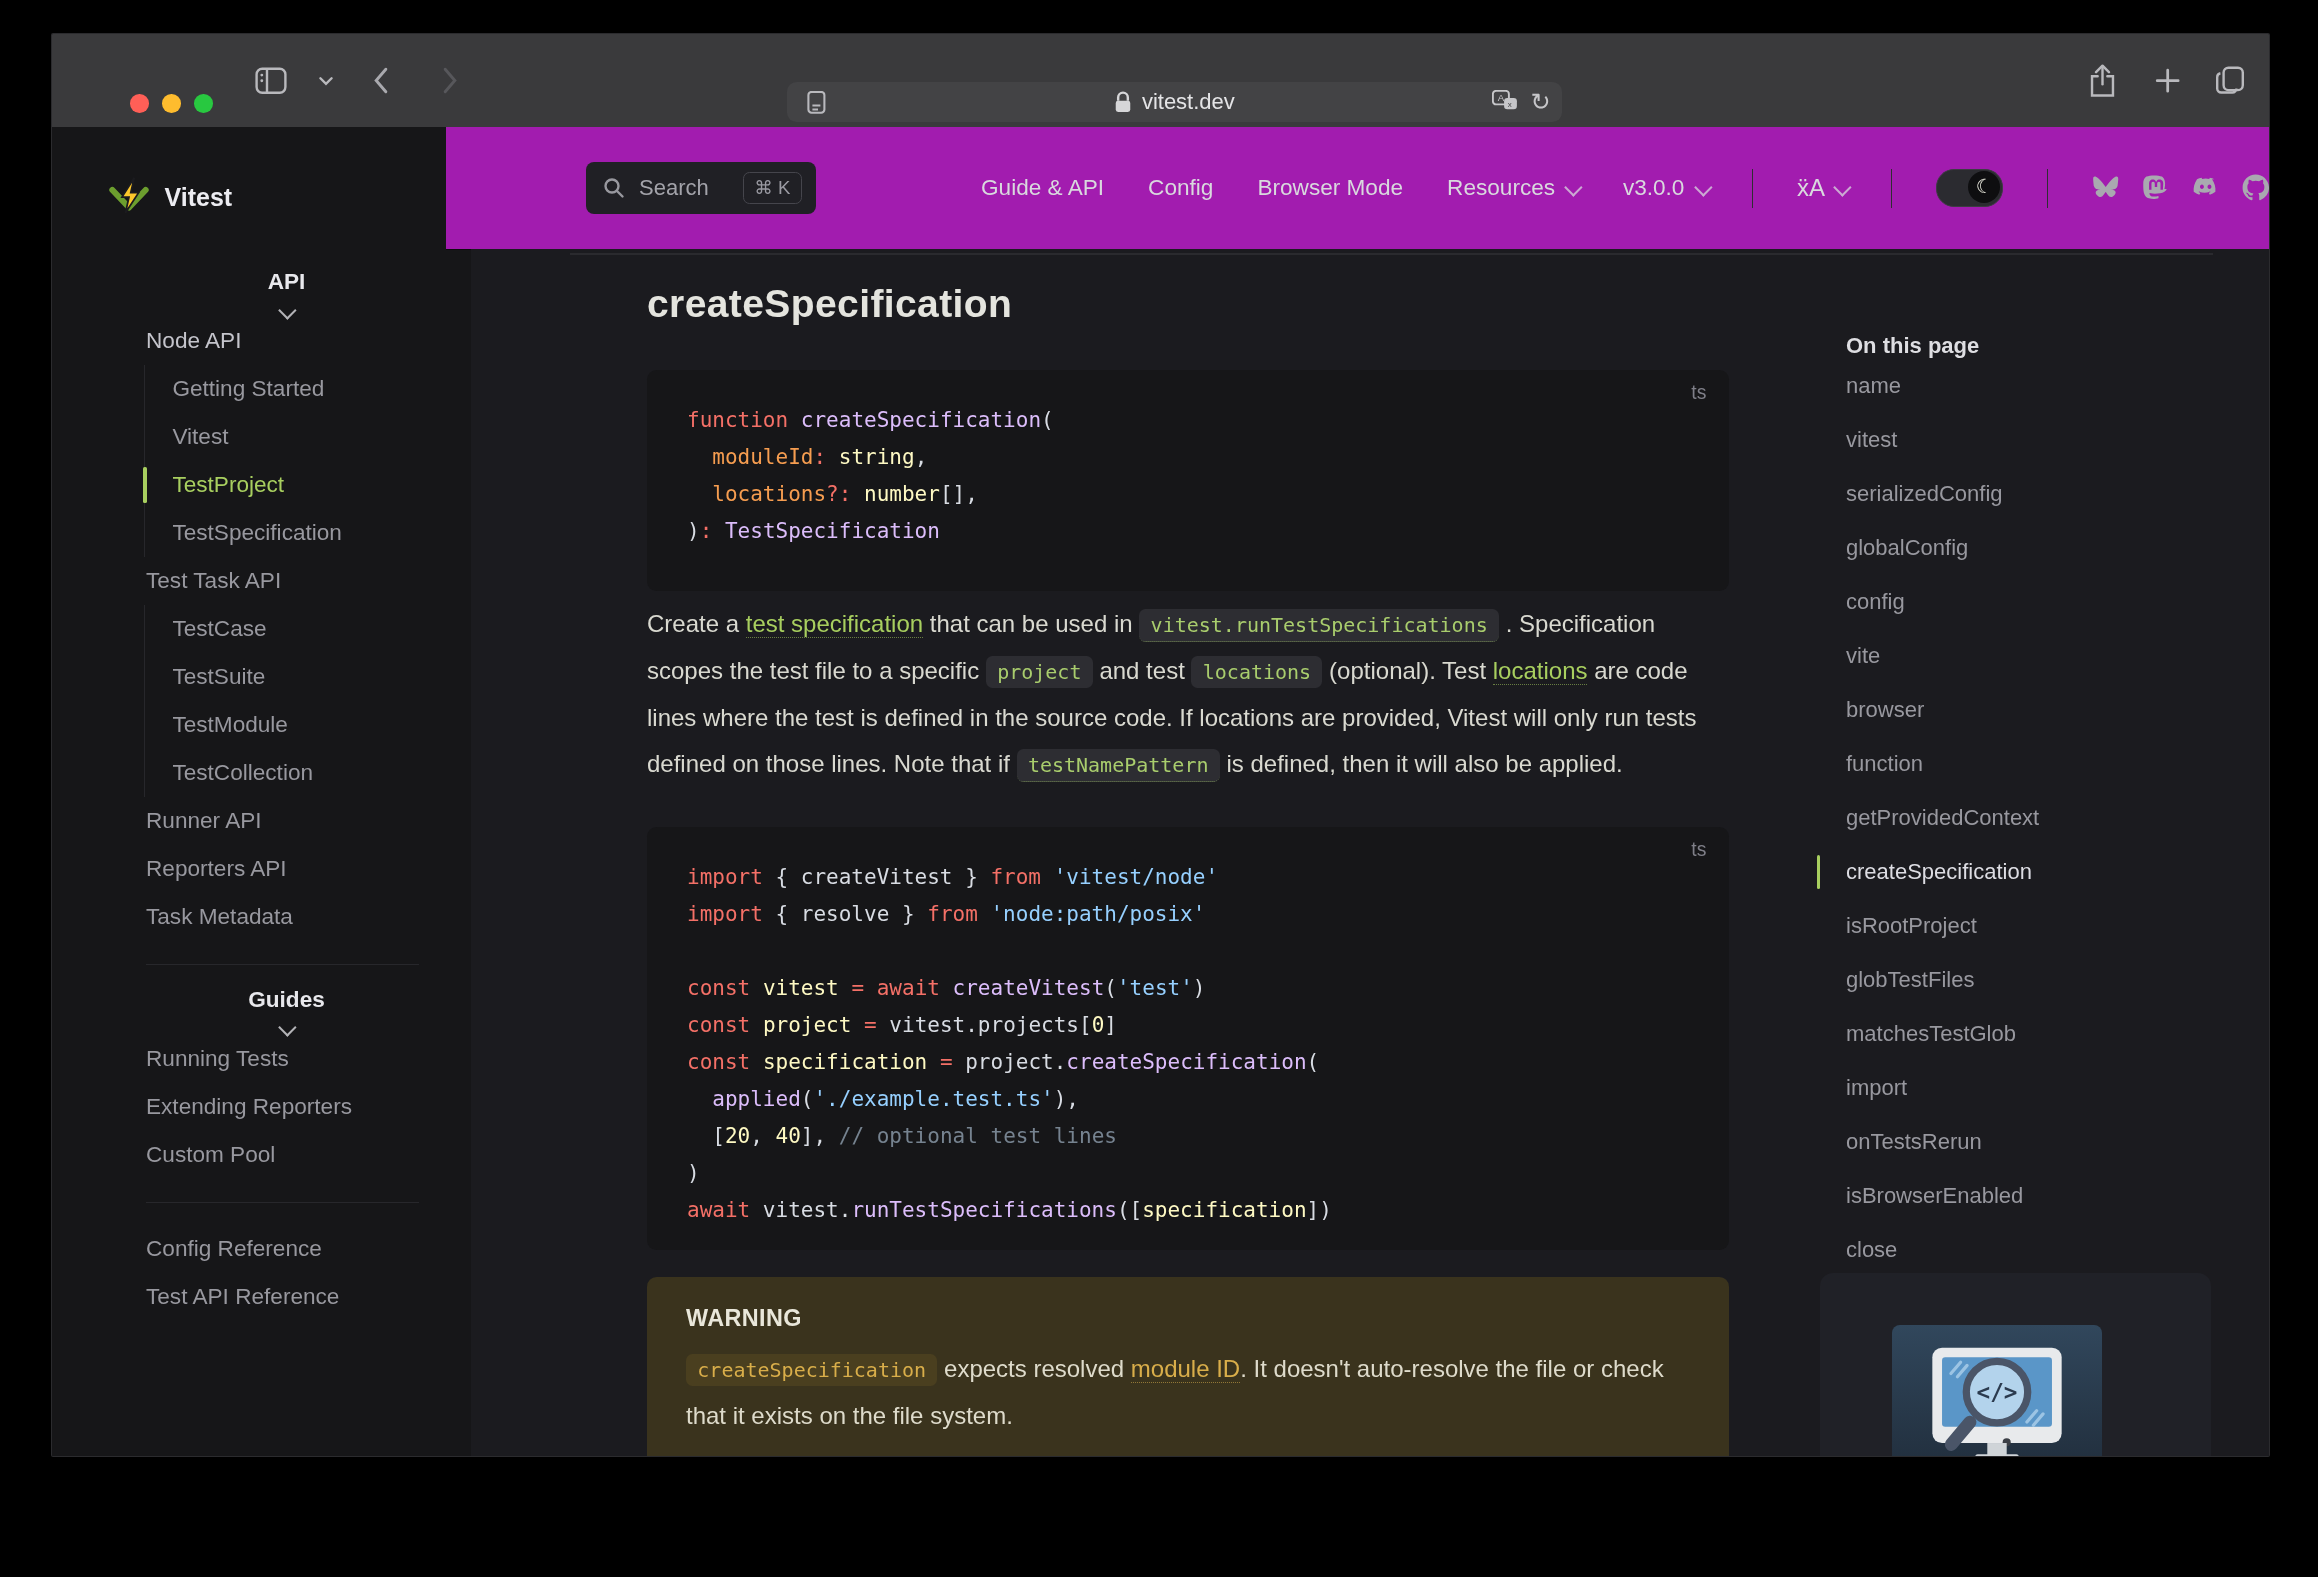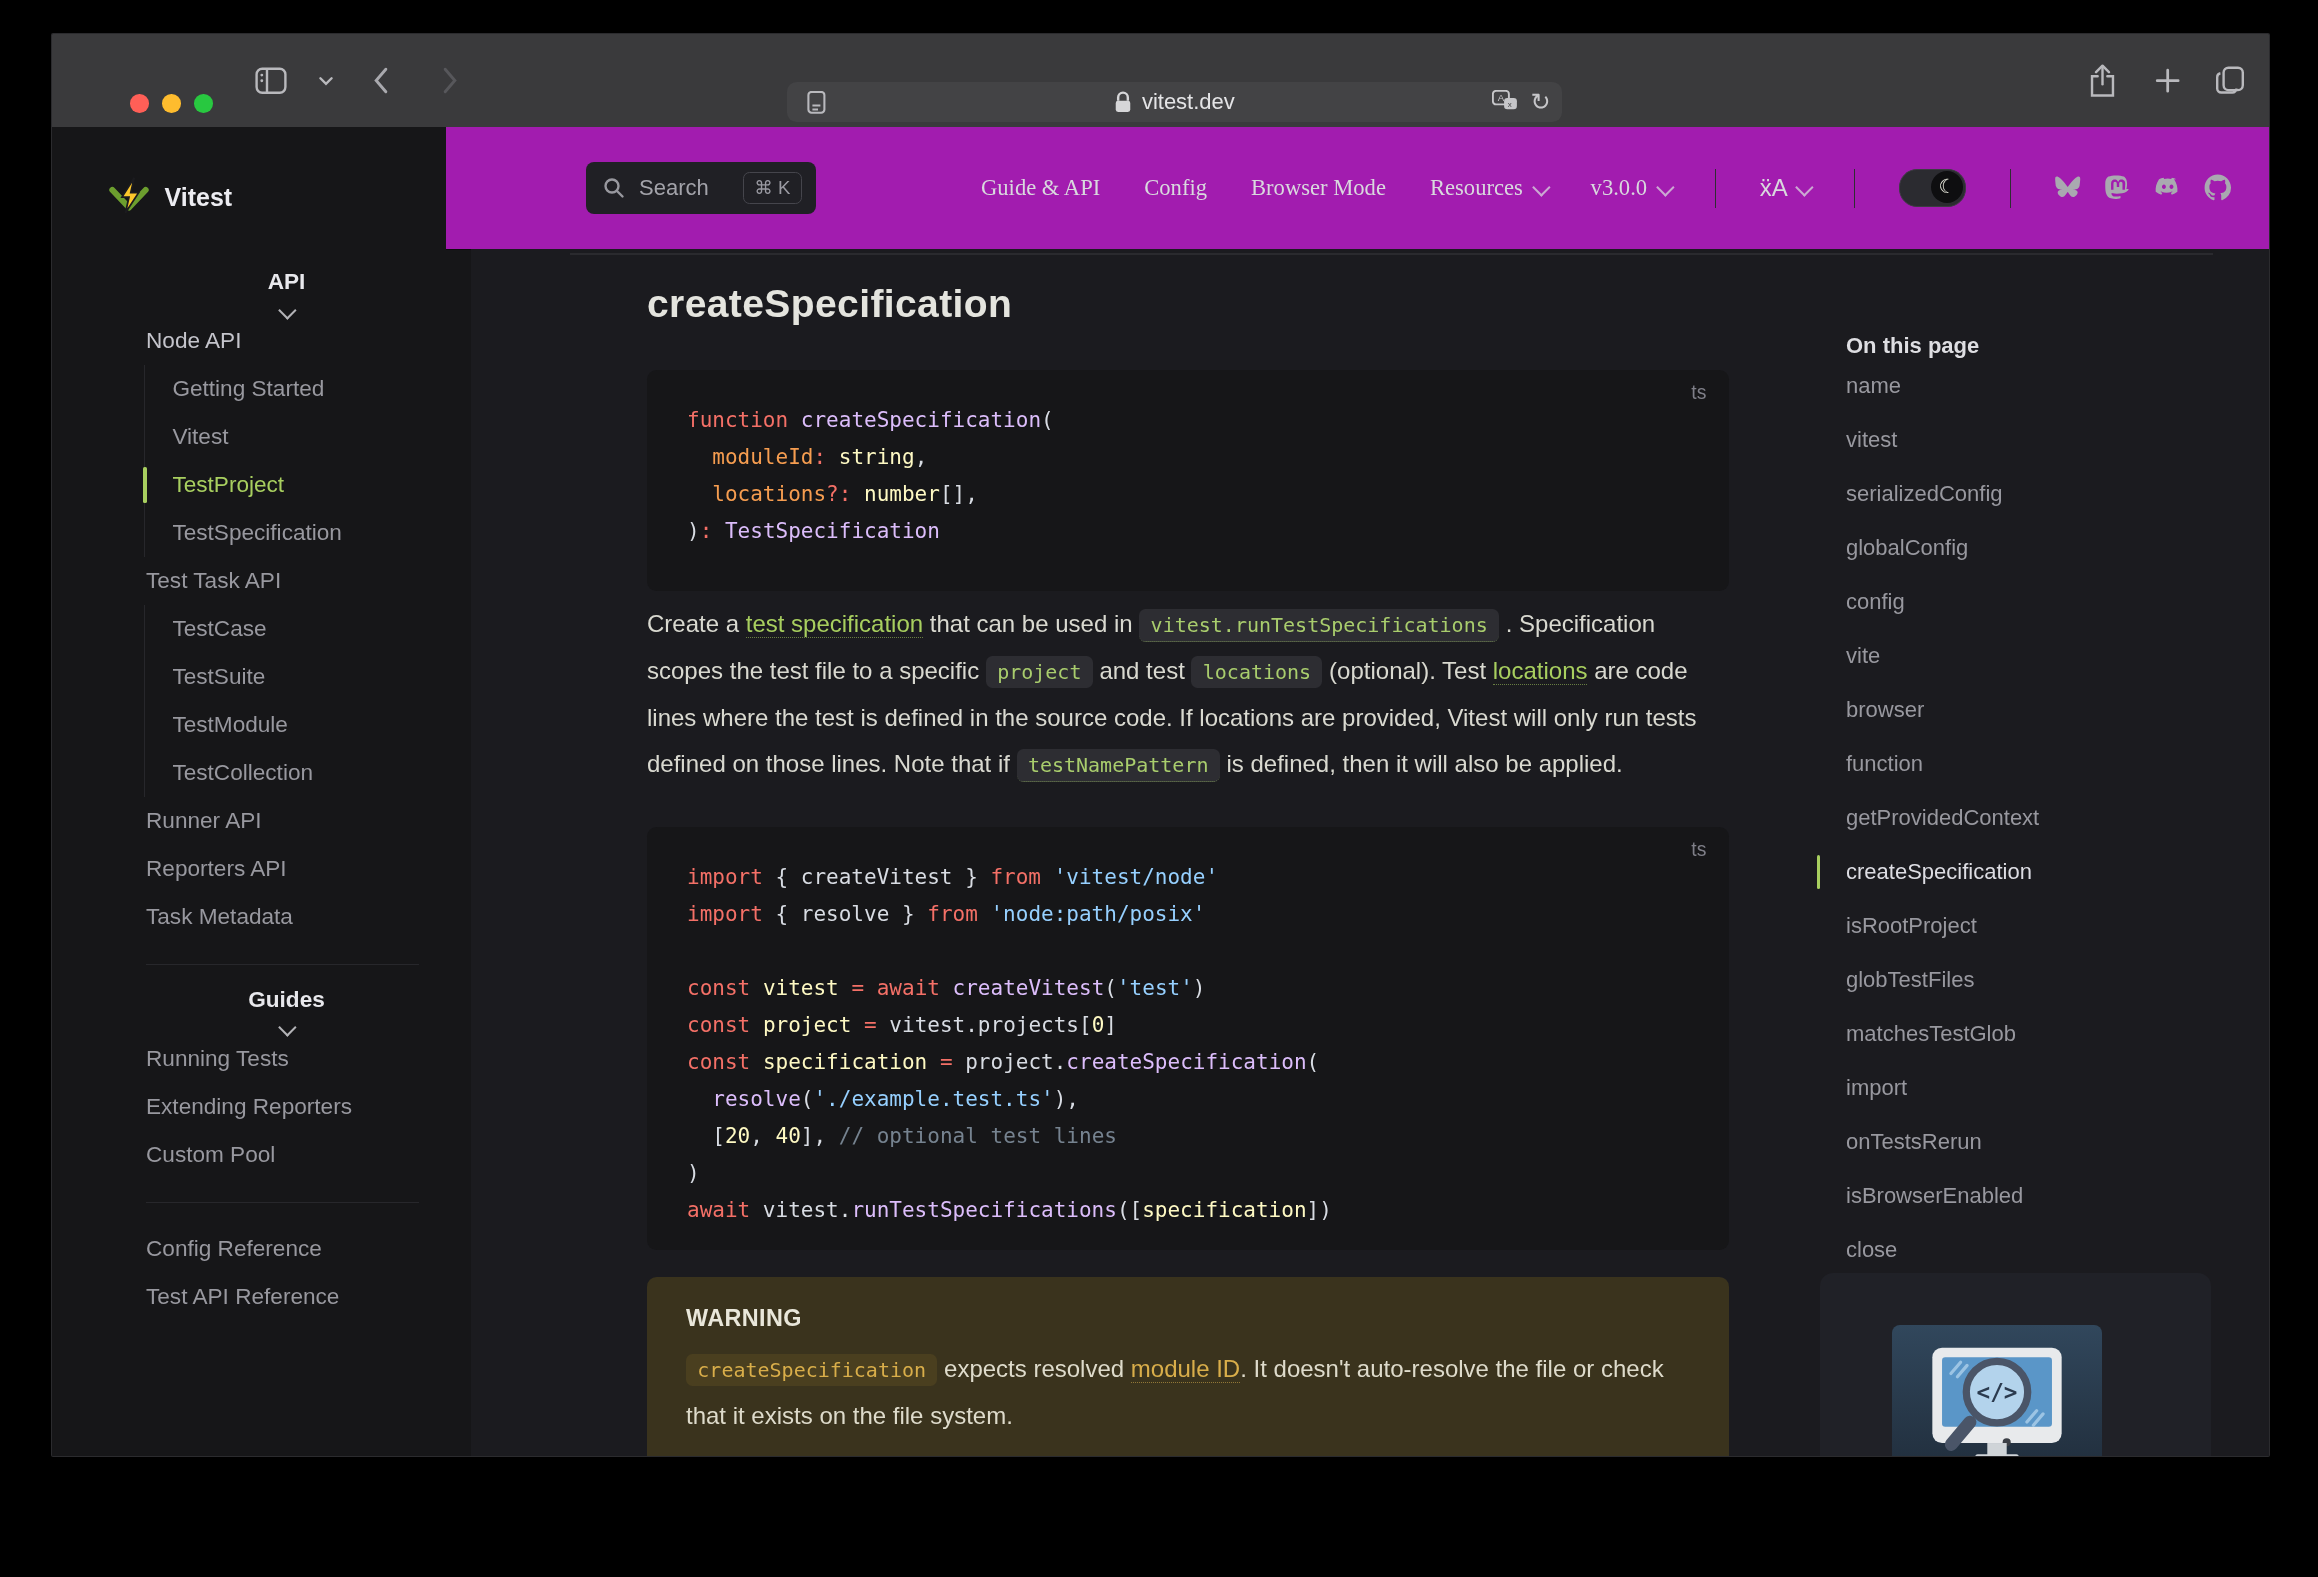--- a/index.html
+++ b/index.html
@@ -45,21 +45,21 @@
           background:#a8cf5f;border-radius:1.6px;}
   .sb-divider{height:0.8px;background:#27272b;margin:22.6px 52px 22.6px 94px;}
   .chev{width:10.5px;height:10.5px;border-right:2.4px solid currentColor;border-bottom:2.4px solid currentColor;
         transform:rotate(45deg) translateY(-1.6px);display:inline-block;opacity:.75;}
   
   .search{position:absolute;left:140px;top:35px;height:52px;border-radius:8px;background:#202025;
           display:flex;align-items:center;padding:0 14.5px 0 16px;gap:13px;cursor:pointer;}
   .search-label{font-size:22px;color:#a3a3aa;margin-right:21px;}
   .kbd{border:0.8px solid #45454c;border-radius:6.5px;padding:4px 10.5px;font-size:18.6px;color:#9a9aa2;}
   .nav-cluster{position:absolute;left:535px;top:0;height:100%;display:flex;align-items:center;gap:44px;}
-  .nav-link{font-size:22.6px;font-weight:500;color:#d9d9de;display:flex;align-items:center;gap:11.3px;cursor:pointer;white-space:nowrap;font-family:Liberation Serif, serif;}
+  .nav-link{font-size:22.6px;font-weight:500;color:#d9d9de;display:flex;align-items:center;gap:11.3px;cursor:pointer;white-space:nowrap;}
   .nav-sep{width:0.8px;height:39px;background:#2e2e32;}
   .translate{font-size:24px;color:#d9d9de;display:flex;align-items:center;gap:9.7px;cursor:pointer;}
   .switch{width:65px;height:36px;border-radius:18px;background:#2b2b30;border:0.8px solid #3c3c42;
           position:relative;cursor:pointer;}
   .knob{position:absolute;right:1.6px;top:0.8px;width:32px;height:32px;border-radius:50%;background:#0e0e10;
         display:flex;align-items:center;justify-content:center;color:#e6e6da;font-size:19.4px;}
   .socials{display:flex;align-items:center;gap:22.6px;}
   .soc{color:#a9a9b0;cursor:pointer;}
   
   .tophr{position:absolute;top:4px;left:99px;width:1643px;height:1.6px;background:#2a2a2e;}
@@ -331,21 +331,21 @@
 
       <div class="codeblock second">
         <span class="lang">ts</span>
         <div>
             <div class="code-line"><span class="tk-k">import</span><span class="tk-p"> { createVitest } </span><span class="tk-k">from</span><span class="tk-p"> </span><span class="tk-s">'vitest/node'</span></div>
             <div class="code-line"><span class="tk-k">import</span><span class="tk-p"> { resolve } </span><span class="tk-k">from</span><span class="tk-p"> </span><span class="tk-s">'node:path/posix'</span></div>
             <div class="code-line">&nbsp;</div>
             <div class="code-line"><span class="tk-k">const</span><span class="tk-p"> </span><span class="tk-v">vitest</span><span class="tk-p"> </span><span class="tk-k">=</span><span class="tk-p"> </span><span class="tk-k">await</span><span class="tk-p"> </span><span class="tk-f">createVitest</span><span class="tk-p">(</span><span class="tk-s">'test'</span><span class="tk-p">)</span></div>
             <div class="code-line"><span class="tk-k">const</span><span class="tk-p"> </span><span class="tk-v">project</span><span class="tk-p"> </span><span class="tk-k">=</span><span class="tk-p"> vitest.projects[</span><span class="tk-v">0</span><span class="tk-p">]</span></div>
             <div class="code-line"><span class="tk-k">const</span><span class="tk-p"> </span><span class="tk-v">specification</span><span class="tk-p"> </span><span class="tk-k">=</span><span class="tk-p"> project.</span><span class="tk-f">createSpecification</span><span class="tk-p">(</span></div>
-            <div class="code-line"><span class="tk-p">  </span><span class="tk-f">resolve</span><span class="tk-p">(</span><span class="tk-s">'./example.test.ts'</span><span class="tk-p">),</span></div>
+            <div class="code-line"><span class="tk-p">  </span><span class="tk-f">applied</span><span class="tk-p">(</span><span class="tk-s">'./example.test.ts'</span><span class="tk-p">),</span></div>
             <div class="code-line"><span class="tk-p">  [</span><span class="tk-v">20</span><span class="tk-p">, </span><span class="tk-v">40</span><span class="tk-p">], </span><span class="tk-c">// optional test lines</span></div>
             <div class="code-line"><span class="tk-p">)</span></div>
             <div class="code-line"><span class="tk-k">await</span><span class="tk-p"> vitest.</span><span class="tk-f">runTestSpecifications</span><span class="tk-p">([</span><span class="tk-v">specification</span><span class="tk-p">])</span></div>
           </div>
       </div>
 
       <div class="warn">
         <div class="warn-title">WARNING</div>
         <div class="warn-body" id="warn-body"><span class="wcode">createSpecification</span> expects resolved <span class="wlink">module ID</span>. It doesn't auto-resolve the file or check that it exists on the file system.</div>
       </div>

